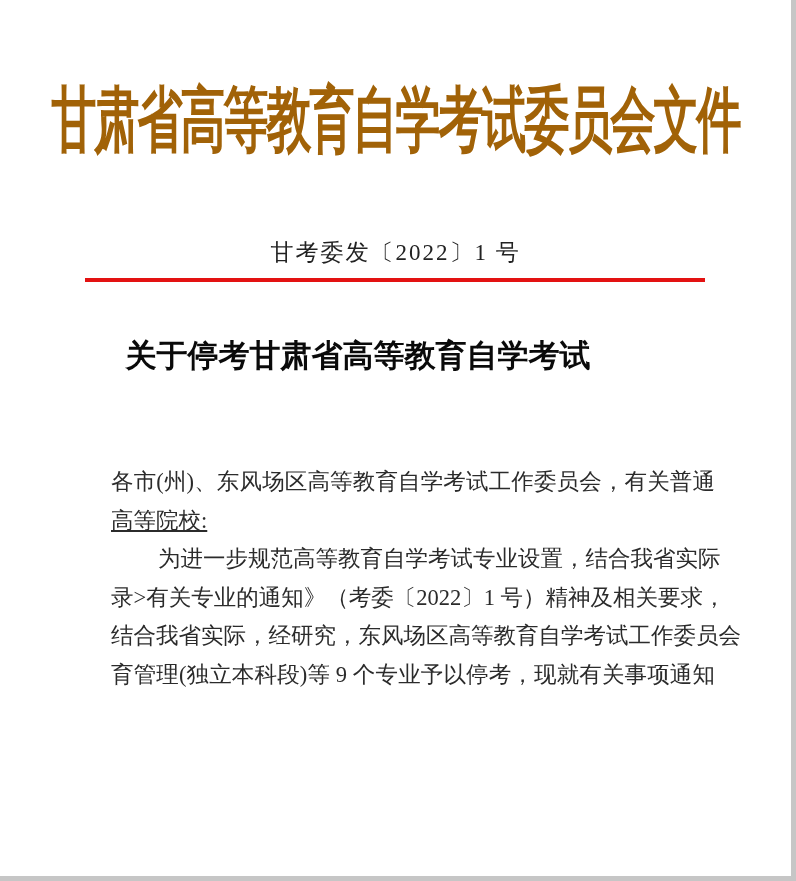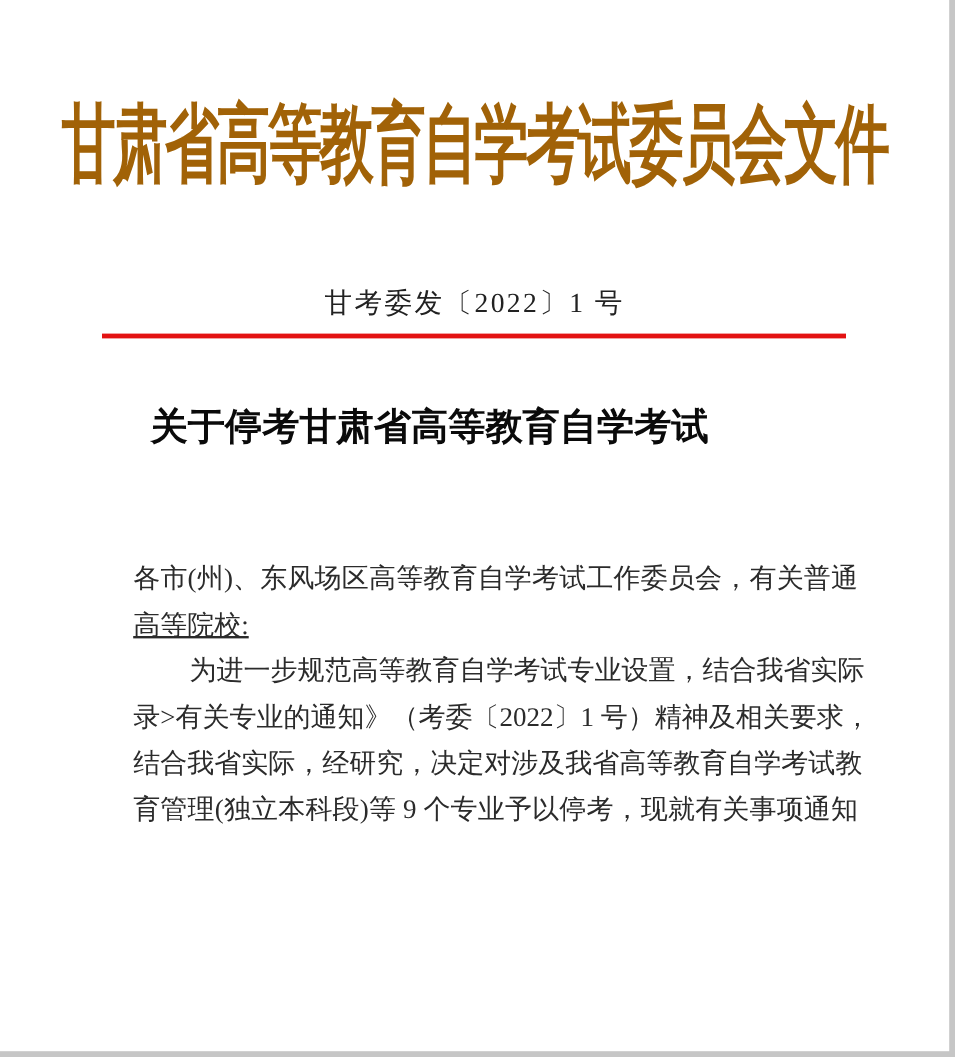--- a/index.html
+++ b/index.html
@@ -109,17 +109,17 @@
 
   <div class="doc-title">
     <div>关于停考甘肃省高等教育自学考试</div>
   </div>
 
   <div class="body-text">
     <div class="line">各市(州)、东风场区高等教育自学考试工作委员会，有关普通</div>
     <div class="line short">高等院校:</div>
     <div class="line indent">为进一步规范高等教育自学考试专业设置，结合我省实际</div>
     <div class="line">录&gt;有关专业的通知》（考委〔2022〕1 号）精神及相关要求，</div>
-    <div class="line">结合我省实际，经研究，决定对涉及我省高等教育自学考试教</div>
+    <div class="line">结合我省实际，经研究，东风场区高等教育自学考试工作委员会</div>
     <div class="line">育管理(独立本科段)等 9 个专业予以停考，现就有关事项通知</div>
   </div>
 
 </div>
 
 </body></html>

